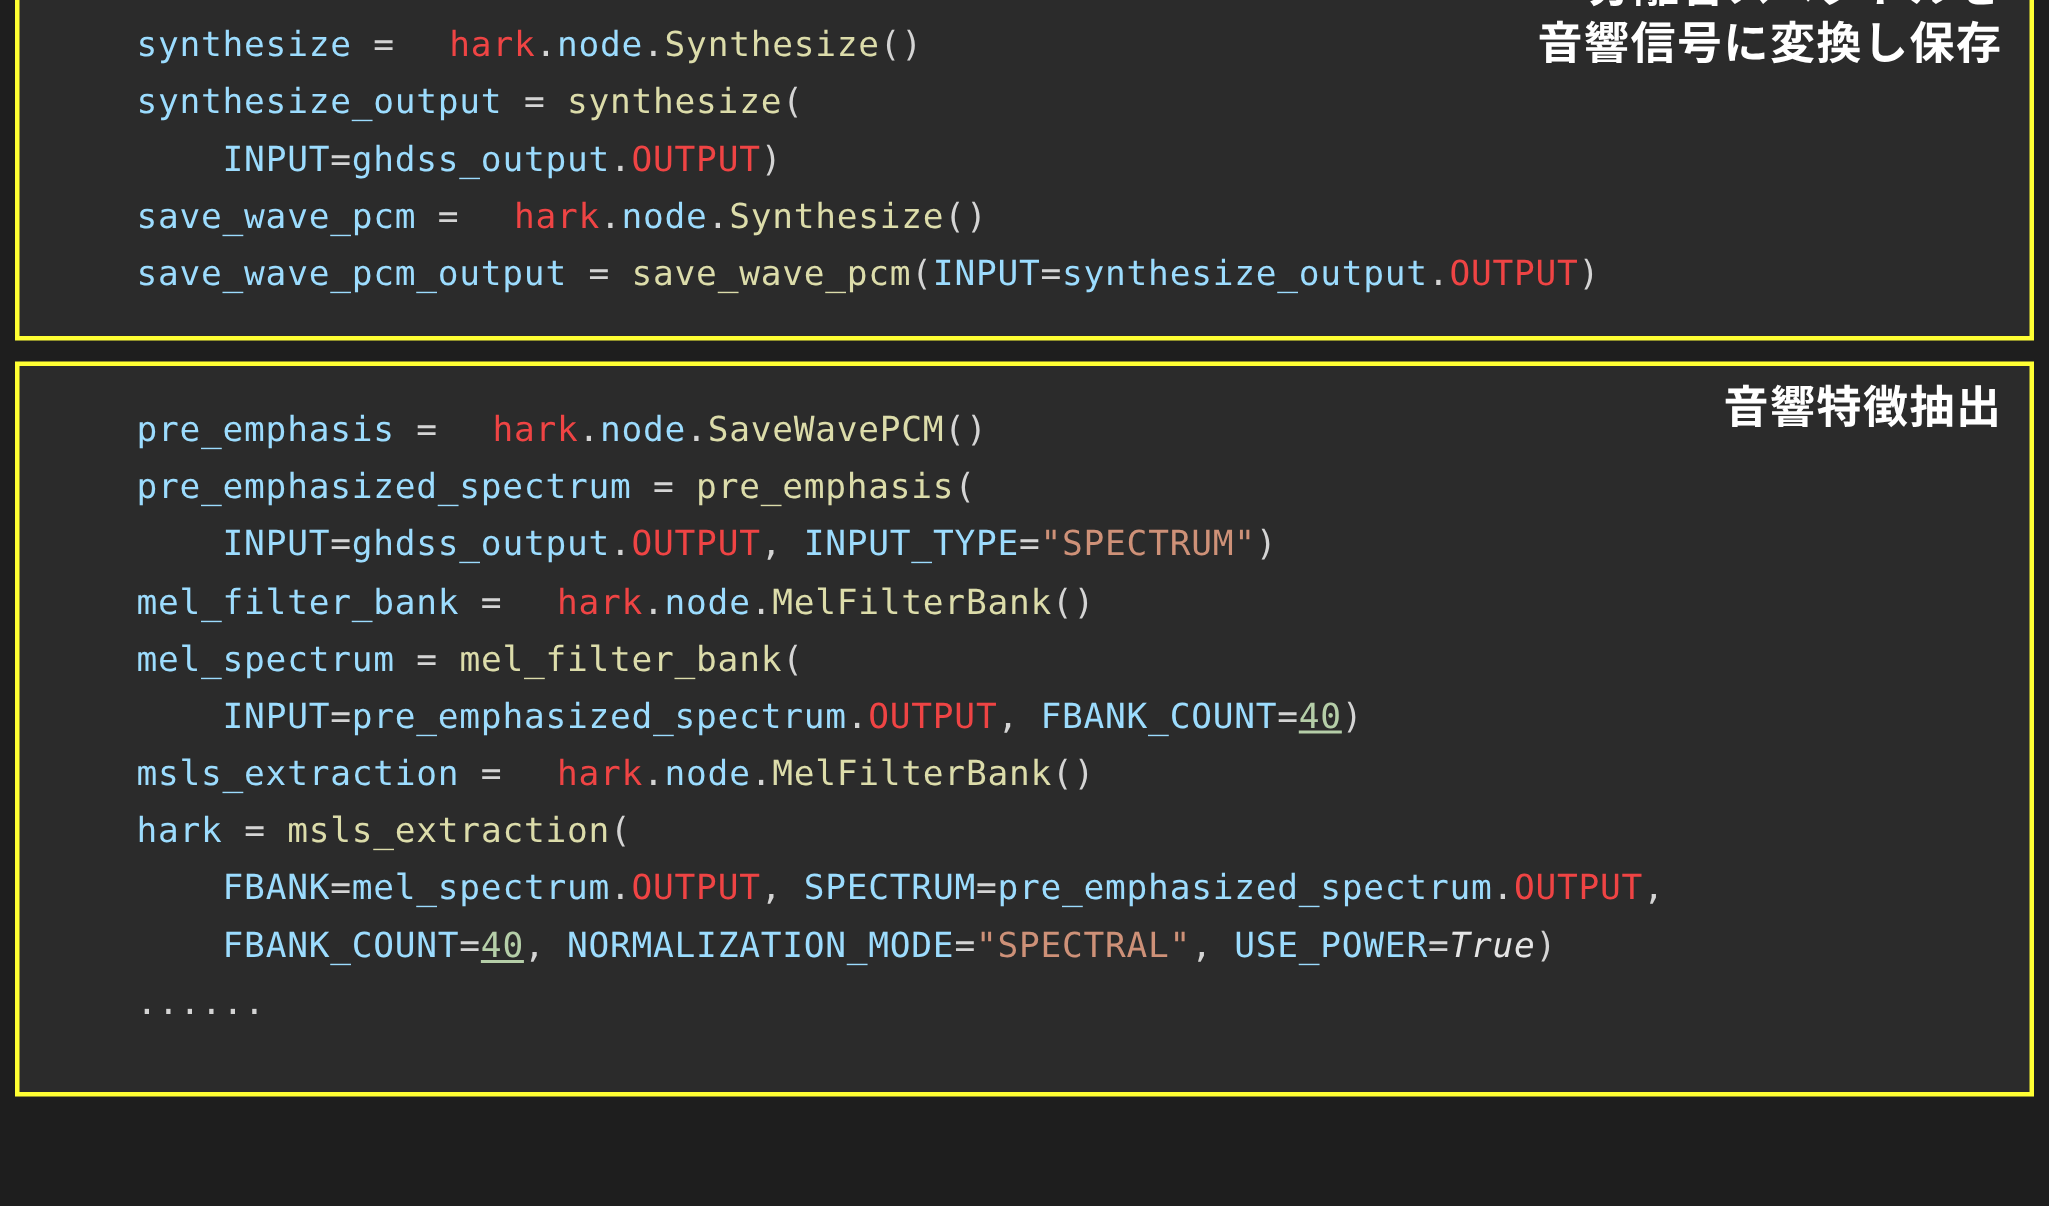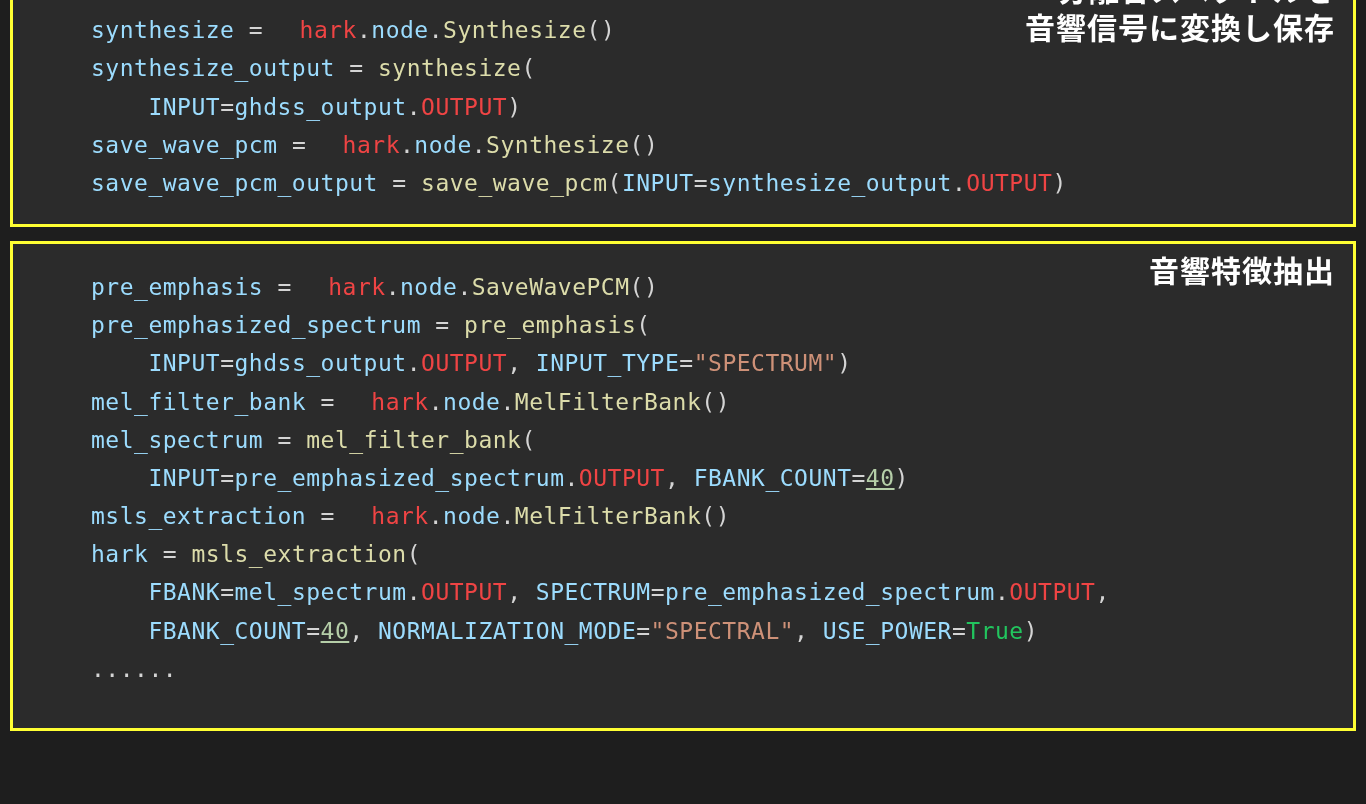--- a/index.html
+++ b/index.html
@@ -41,21 +41,21 @@
     top: 6px;
     color: #ffffff;
     font-family: "Yu Gothic", "YuGothic", "Meiryo", "Hiragino Kaku Gothic Pro", "Noto Sans CJK JP", sans-serif;
     font-weight: 700;
     font-size: 30px;
     line-height: 1.28;
     text-align: right;
     letter-spacing: 1px;
   }
   .tk-id   { color: #9cdcfe; }
-  .tk-kw   { color: #22c55e; }
+  .tk-kw   { color: #e5e5e5; font-style: italic; }
   .tk-fn   { color: #ef4444; margin-left: 22px; }
   .tk-call { color: #dcdcaa; }
   .tk-attr { color: #ef4444; }
   .tk-op   { color: #d4d4d4; }
   .tk-str  { color: #ce9178; }
   .tk-num  { color: #b5cea8; text-decoration: underline; }
   .tk-pun  { color: #d4d4d4; }
   .tk-dots { color: #d4d4d4; }
 </style>
 </head>

